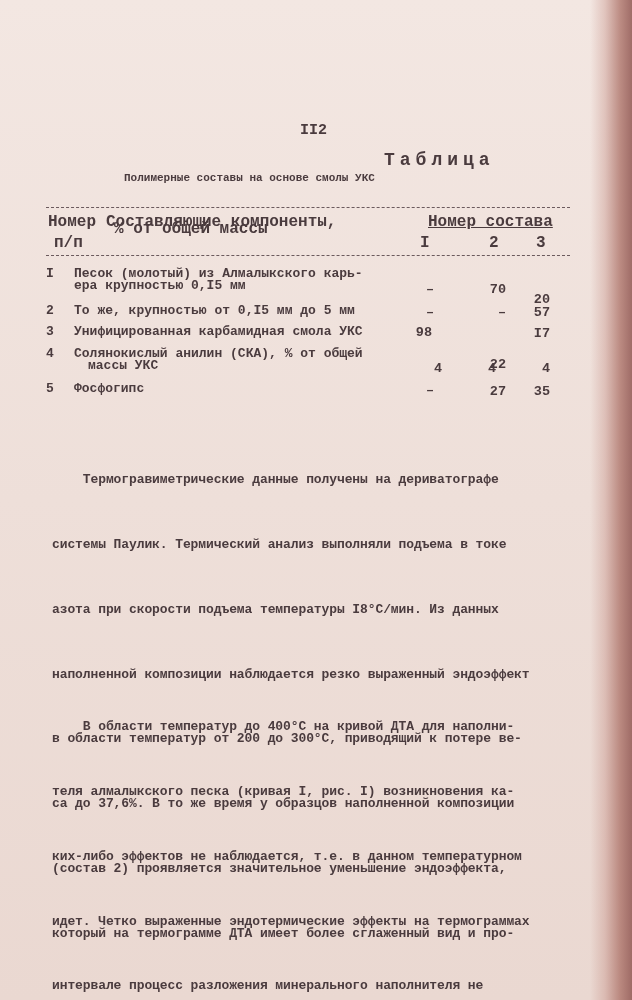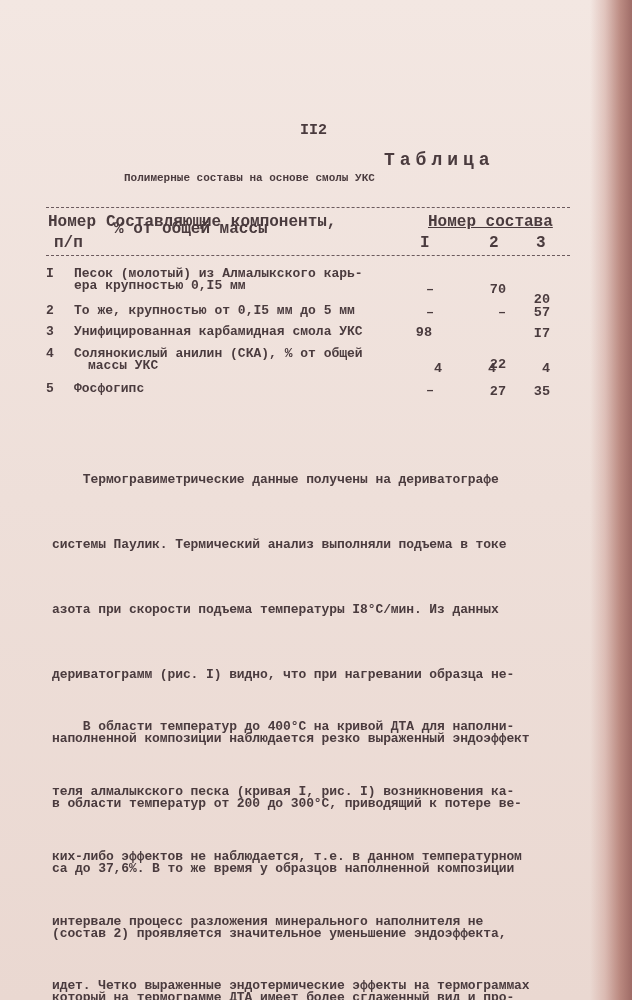--- a/index.html
+++ b/index.html
@@ -85,37 +85,36 @@
     <div class="abs row" style="left:74px; top:383px;">Фосфогипс</div>
     <div class="num" style="left:404px; top:383px;">–</div>
     <div class="num" style="left:476px; top:384px;">27</div>
     <div class="num" style="left:520px; top:384px;">35</div>
   </div>
 
   <div class="abs para" style="top:426px;">
     <div>    Термогравиметрические данные получены на дериватографе</div>
     <div>системы Паулик. Термический анализ выполняли подъема в токе</div>
     <div>азота при скорости подъема температуры I8°С/мин. Из данных</div>
-    <div>дериватограмм (рис. I) видно, что при нагревании образца не-</div>
     <div>наполненной композиции наблюдается резко выраженный эндоэффект</div>
     <div>в области температур от 200 до 300°С, приводящий к потере ве-</div>
     <div>са до 37,6%. В то же время у образцов наполненной композиции</div>
     <div>(состав 2) проявляется значительное уменьшение эндоэффекта,</div>
     <div>который на термограмме ДТА имеет более сглаженный вид и про-</div>
     
     
     
   </div>
 
   <div class="abs para" style="top:673px;">
     <div>    В области температур до 400°С на кривой ДТА для наполни-</div>
     <div>теля алмалыкского песка (кривая I, рис. I) возникновения ка-</div>
     <div>ких-либо эффектов не наблюдается, т.е. в данном температурном</div>
+    <div>идет. Четко выраженные эндотермические эффекты на термограммах</div>
     <div>интервале процесс разложения минерального наполнителя не</div>
-    <div>идет. Четко выраженные эндотермические эффекты на термограммах</div>
     
     
     
     
     
     
   </div>
 
 </div>
 

